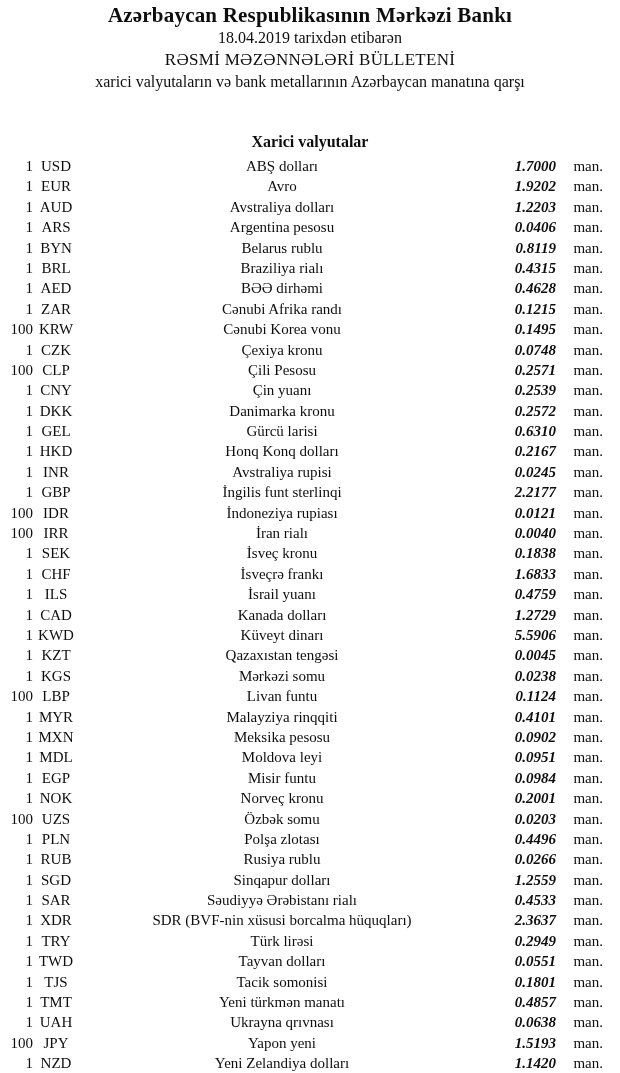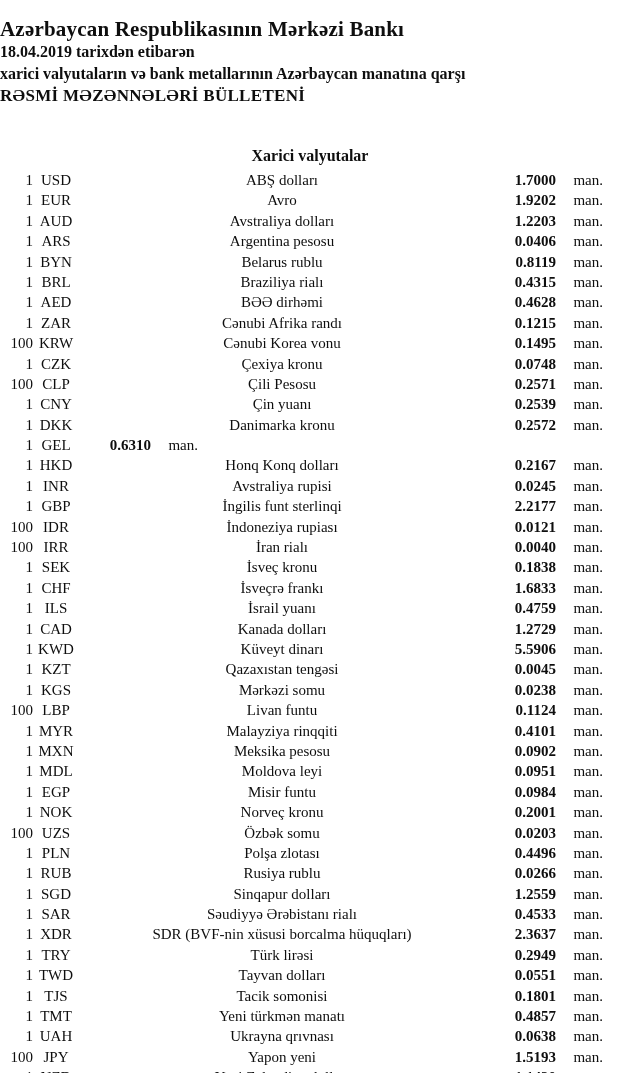--- a/index.html
+++ b/index.html
@@ -13,32 +13,32 @@
     overflow: hidden;
     color: #0e0e0e;
     font-family: "Liberation Serif", "DejaVu Serif", serif;
   }
   .page {
     width: 620px;
     height: 1073px;
     box-sizing: border-box;
   }
   .header {
-    padding-top: 17px;
-    text-align: left;
+    padding-top: 3px;
+    text-align: center;
   }
   .title {
     font-size: 21px;
     font-weight: 700;
     line-height: 24px;
     letter-spacing: 0.2px;
   }
   .hline {
     font-size: 16px;
-    font-weight: 700;
+    font-weight: 400;
     line-height: 22px;
   }
   .bulletin {
     font-size: 17px;
     letter-spacing: 0.3px;
   }
   .section-title {
     text-align: center;
     font-size: 16px;
     font-weight: 700;
@@ -72,37 +72,38 @@
     flex: 1;
     padding-left: 1px;
     overflow: hidden;
     text-align: center;
   }
   .rate {
     flex: none;
     width: 72px;
     text-align: right;
     font-weight: 700;
+    font-style: italic;
   }
   .unit {
     flex: none;
     width: 38px;
     margin-left: 9px;
     text-align: right;
   }
 </style>
 </head>
 <body>
 
 <div class="page">
   <div class="header">
     <div class="title">Azərbaycan Respublikasının Mərkəzi Bankı</div>
     <div class="hline">18.04.2019 tarixdən etibarən</div>
+    <div class="hline bulletin">RƏSMİ MƏZƏNNƏLƏRİ BÜLLETENİ</div>
     <div class="hline">xarici valyutaların və bank metallarının Azərbaycan manatına qarşı</div>
-    <div class="hline bulletin">RƏSMİ MƏZƏNNƏLƏRİ BÜLLETENİ</div>
   </div>
 
   <div class="section-title">Xarici valyutalar</div>
 
   <div class="table" id="rates-table">
       <div class="row">
         <span class="qty">1</span>
         <span class="code">USD</span>
         <span class="name">ABŞ dolları</span>
         <span class="rate">1.7000</span>
@@ -188,20 +189,21 @@
       <div class="row">
         <span class="qty">1</span>
         <span class="code">DKK</span>
         <span class="name">Danimarka kronu</span>
         <span class="rate">0.2572</span>
         <span class="unit">man.</span>
       </div>
       <div class="row">
         <span class="qty">1</span>
         <span class="code">GEL</span>
+        <span class="name">Gürcü larisi</span>
         <span class="rate">0.6310</span>
         <span class="unit">man.</span>
       </div>
       <div class="row">
         <span class="qty">1</span>
         <span class="code">HKD</span>
         <span class="name">Honq Konq dolları</span>
         <span class="rate">0.2167</span>
         <span class="unit">man.</span>
       </div>

